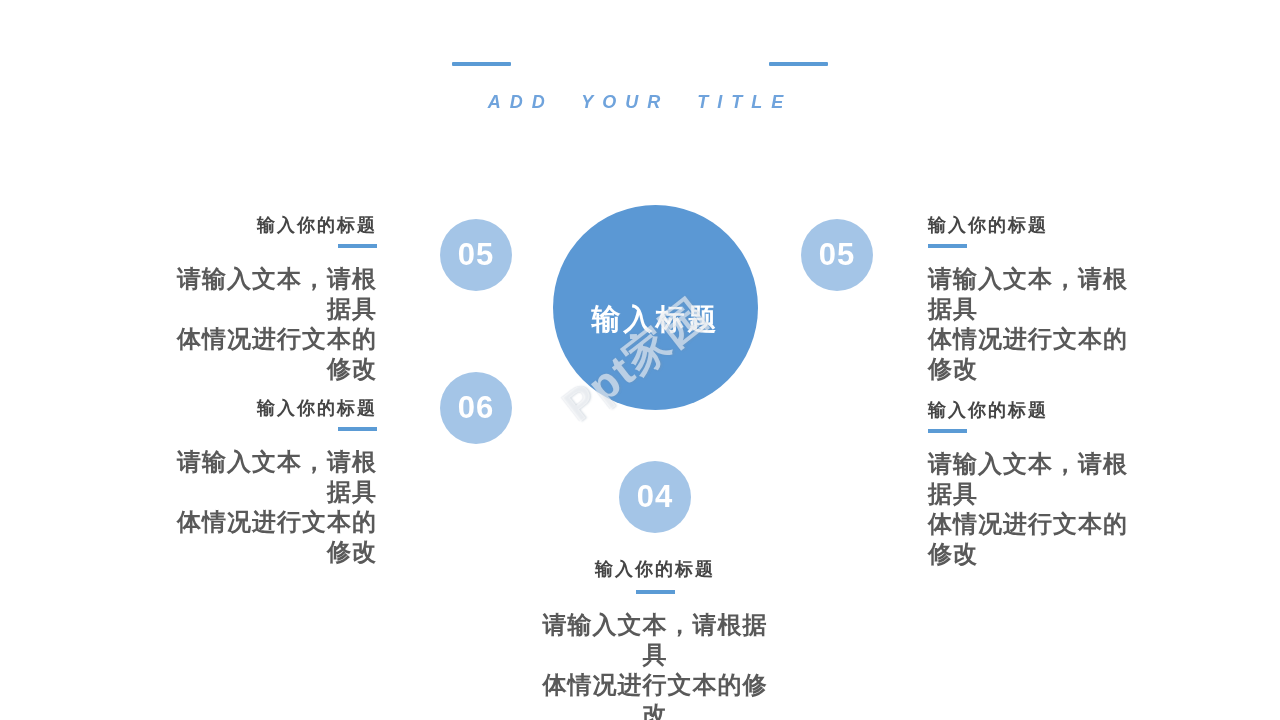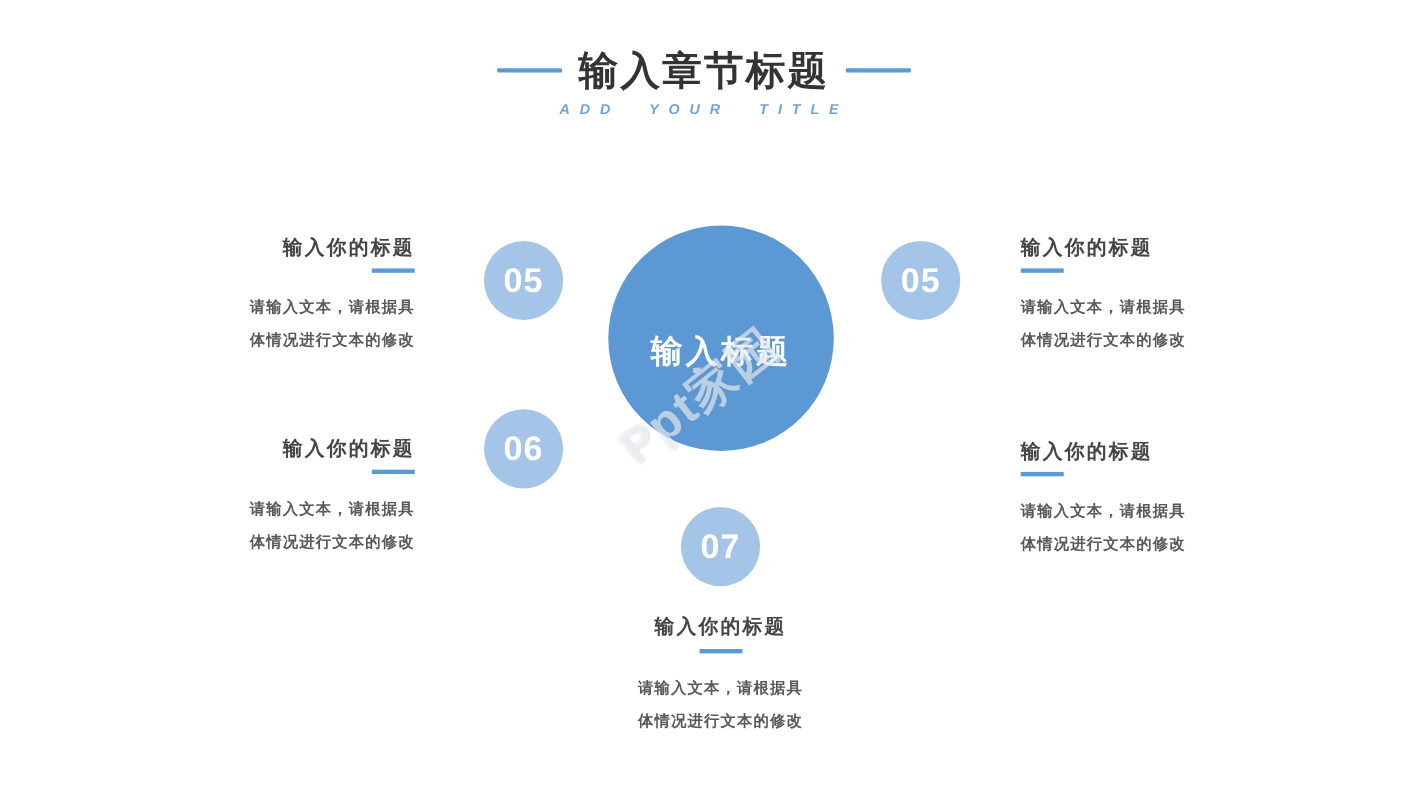--- a/index.html
+++ b/index.html
@@ -22,21 +22,21 @@
   .title-dash {
     position: absolute; top: 62px;
     width: 59px; height: 4px;
     background: #5b9bd5; border-radius: 1px;
   }
   .dash-left  { left: 452px; }
   .dash-right { left: 769px; }
   .slide-subtitle {
     position: absolute; top: 92px; left: 0; width: 100%;
     text-align: center;
-    font-size: 13px; font-weight: bold; font-style: italic;
+    font-size: 18px; font-weight: bold; font-style: italic;
     color: #6fa3dc; letter-spacing: 9px; word-spacing: 14px;
   }
 
   
   .center-circle {
     position: absolute; left: 553px; top: 205px;
     width: 205px; height: 205px; border-radius: 50%;
     background: #5b98d4;
     display: flex; align-items: center; justify-content: center;
   }
@@ -72,57 +72,56 @@
   .text-block { position: absolute; width: 210px; }
   .text-block .block-heading {
     font-size: 18px; font-weight: bold;
     color: #454545; letter-spacing: 2px; line-height: 26px;
   }
   .text-block .heading-underline {
     width: 39px; height: 4px; background: #5b9bd5; margin-top: 6px;
   }
   .text-block .block-body {
     margin-top: 16px;
-    font-size: 14px; font-weight: bold; color: #595959;
+    font-size: 24px; font-weight: bold; color: #595959;
     letter-spacing: 1px; line-height: 30px;
   }
   .align-right { text-align: right; }
   .align-right .heading-underline { margin-left: auto; }
   .align-left  { text-align: left; }
   .align-center { text-align: center; width: 230px; }
   .align-center .heading-underline { margin: 8px auto 0 auto; }
 
   .block-pos-1 { left: 167px; top: 212px; }
   .block-pos-2 { left: 167px; top: 395px; }
   .block-pos-3 { left: 540px; top: 556px; }
   .block-pos-4 { left: 928px; top: 397px; }
   .block-pos-5 { left: 928px; top: 212px; }
 </style>
 </head>
 <body>
 
 <div class="slide">
 
   <div class="title-dash dash-left"></div>
-  <h1 class="slide-title">输入章节标题</h1>
   <div class="title-dash dash-right"></div>
   <div class="slide-subtitle">ADD YOUR TITLE</div>
 
   <div class="center-circle">
     <span class="center-circle-label">输入标题</span>
   </div>
 
   <div class="node-circle node-pos-1">
     <span>05</span>
   </div>
   <div class="node-circle node-pos-2">
     <span>06</span>
   </div>
   <div class="node-circle node-pos-3">
-    <span>07</span>
+    <span>04</span>
   </div>
   <div class="node-circle node-pos-5">
     <span>05</span>
   </div>
 
   <div class="watermark">Ppt家园</div>
 
   <div class="text-block align-right block-pos-1">
     <h3 class="block-heading">输入你的标题</h3>
     <div class="heading-underline"></div>

